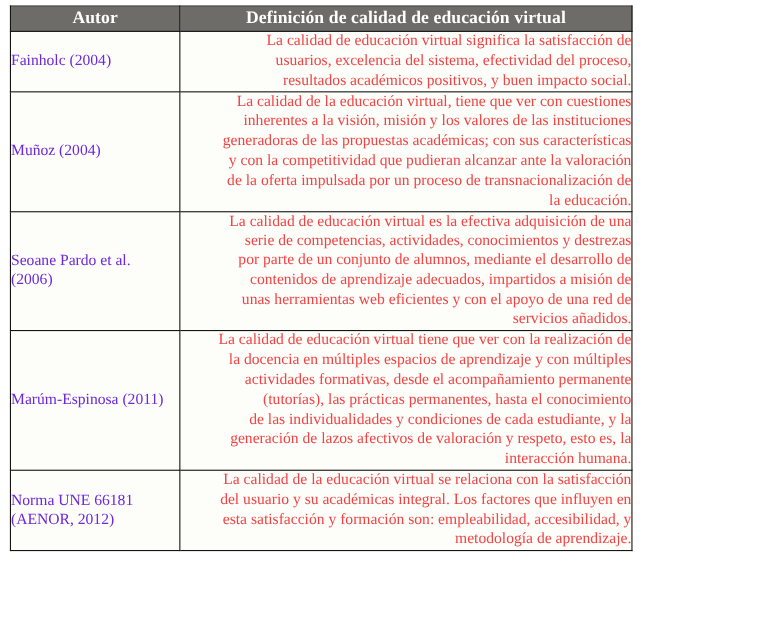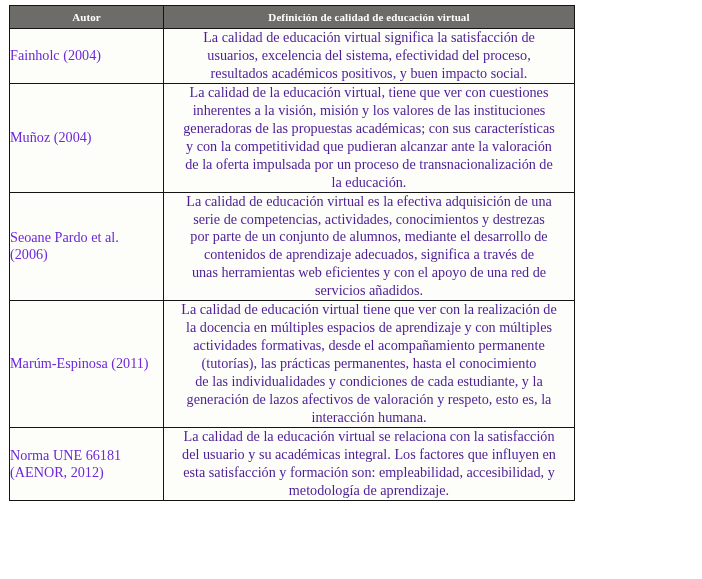--- a/index.html
+++ b/index.html
@@ -44,45 +44,45 @@
     vertical-align: middle;
     padding: 0;
   }
 
   
   thead th {
     background: #6e6c69;
     color: #ffffff;
     font-weight: bold;
     text-align: center;
-    font-size: 11px;
+    font-size: 16px;
     line-height: 1.1;
     height: 22px;
     padding: 2px 4px 3px 4px;
     letter-spacing: 0.1px;
     text-shadow: 0 0 0 rgba(0,0,0,0);
   }
 
   
   td.author {
     color: #6d28d9;
     font-size: 14.2px;
     line-height: 1.22;
     padding: 3px 4px 3px 6px;
     vertical-align: middle;
     white-space: pre-line;
   }
 
   td.definition {
-    color: #4c1d95;
+    color: #ef4444;
     font-size: 14.2px;
     line-height: 1.265;
     padding: 3px 6px 4px 6px;
     vertical-align: middle;
-    text-align: center;
+    text-align: right;
   }
 
   td.definition .line {
     display: block;
     white-space: pre;
   }
 </style>
 </head>
 <body>
 
@@ -119,21 +119,21 @@
             <span class="line">la educación.</span>
           </td>
         </tr>
         <tr>
           <td class="author">Seoane Pardo et al.
 (2006)</td>
           <td class="definition">
             <span class="line">La calidad de educación virtual es la efectiva adquisición de una</span>
             <span class="line">serie de competencias, actividades, conocimientos y destrezas</span>
             <span class="line">por parte de un conjunto de alumnos, mediante el desarrollo de</span>
-            <span class="line">contenidos de aprendizaje adecuados, significa a través de</span>
+            <span class="line">contenidos de aprendizaje adecuados, impartidos a misión de</span>
             <span class="line">unas herramientas web eficientes y con el apoyo de una red de</span>
             <span class="line">servicios añadidos.</span>
           </td>
         </tr>
         <tr>
           <td class="author">Marúm-Espinosa (2011)</td>
           <td class="definition">
             <span class="line">La calidad de educación virtual tiene que ver con la realización de</span>
             <span class="line">la docencia en múltiples espacios de aprendizaje y con múltiples</span>
             <span class="line">actividades formativas, desde el acompañamiento permanente</span>

